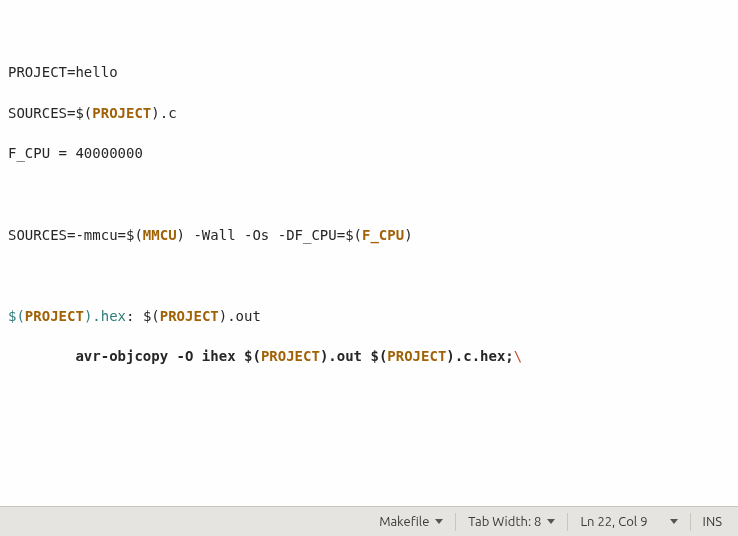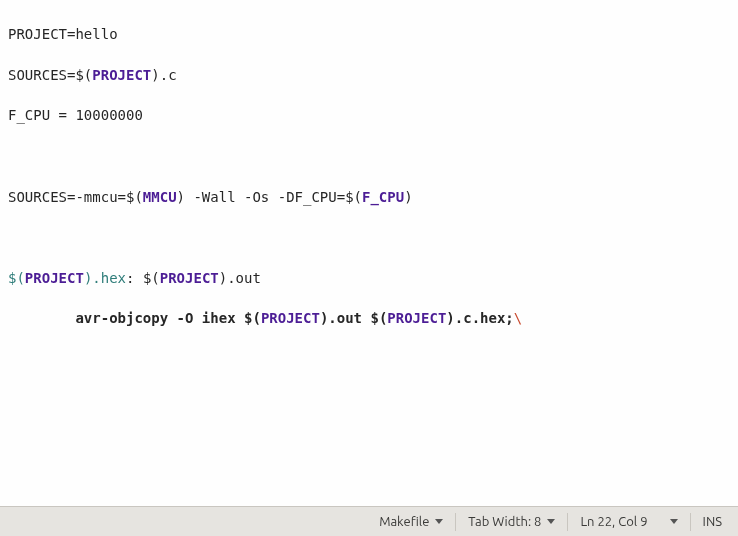--- a/index.html
+++ b/index.html
@@ -15,24 +15,25 @@
     overflow: hidden;
     display: flex;
     flex-direction: column;
   }
   .editor {
     flex: 1;
     padding: 4px 8px;
     white-space: pre;
     color: #262626;
     overflow: hidden;
+    margin-top: 38px;
   }
   .line { display: block; min-height: 1.45em; }
   .tk-target { color: #2f7d7a; }
-  .tk-var    { color: #4c1d95; font-weight: bold; }
+  .tk-var    { color: #a16207; font-weight: bold; }
   .tk-plain  { color: #262626; }
   .tk-orange { color: #c94a2f; }
   .tk-cmd    { color: #262626; font-weight: bold; }
   .statusbar {
     height: 30px;
     background: #e6e4e0;
     border-top: 1px solid #c9c6c0;
     display: flex;
     align-items: center;
     font-family: "Ubuntu", "DejaVu Sans", sans-serif;
@@ -62,21 +63,21 @@
     background: #c9c6c0;
     margin: 0 2px;
   }
 </style>
 </head>
 <body>
 
 <div class="editor">
 <span class="line"><span class="tk-plain">PROJECT=hello</span></span>
 <span class="line"><span class="tk-plain">SOURCES=$(</span><span class="tk-var">PROJECT</span><span class="tk-plain">).c</span></span>
-<span class="line"><span class="tk-plain">F_CPU = 10000000</span></span>
+<span class="line"><span class="tk-plain">F_CPU = 40000000</span></span>
 <span class="line"><span></span></span>
 <span class="line"><span class="tk-plain">SOURCES=-mmcu=$(</span><span class="tk-var">MMCU</span><span class="tk-plain">) -Wall -Os -DF_CPU=$(</span><span class="tk-var">F_CPU</span><span class="tk-plain">)</span></span>
 <span class="line"><span></span></span>
 <span class="line"><span class="tk-target"><span>$(</span><span class="tk-var">PROJECT</span><span>).hex</span></span><span class="tk-plain">: $(</span><span class="tk-var">PROJECT</span><span class="tk-plain">).out</span></span>
 <span class="line"><span class="tk-cmd">        avr-objcopy -O ihex $(</span><span class="tk-var">PROJECT</span><span class="tk-cmd">).out $(</span><span class="tk-var">PROJECT</span><span class="tk-cmd">).c.hex;</span><span class="tk-orange">\</span></span>
 <span class="line"><span></span></span>
 
 
 
 

